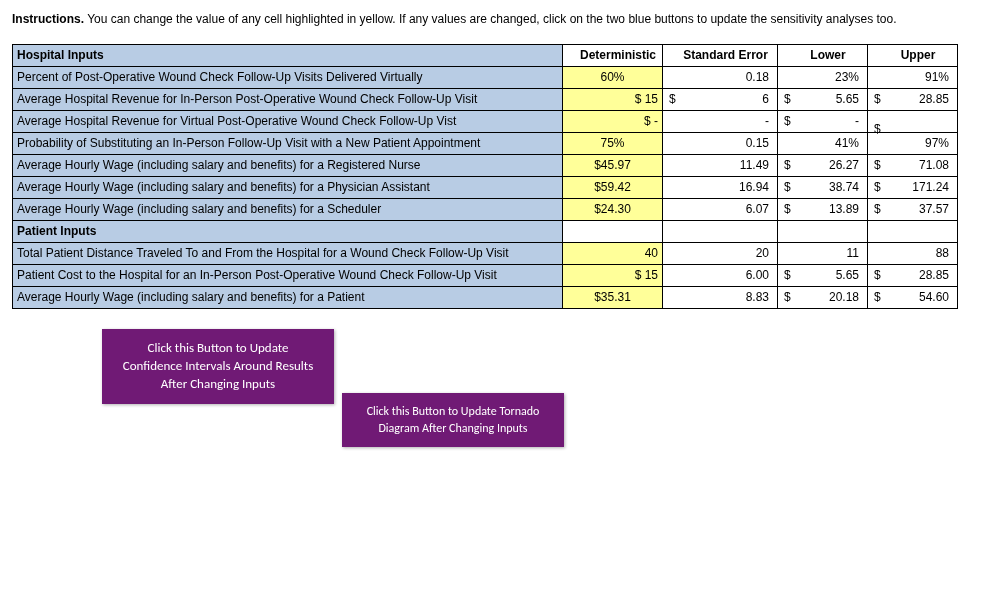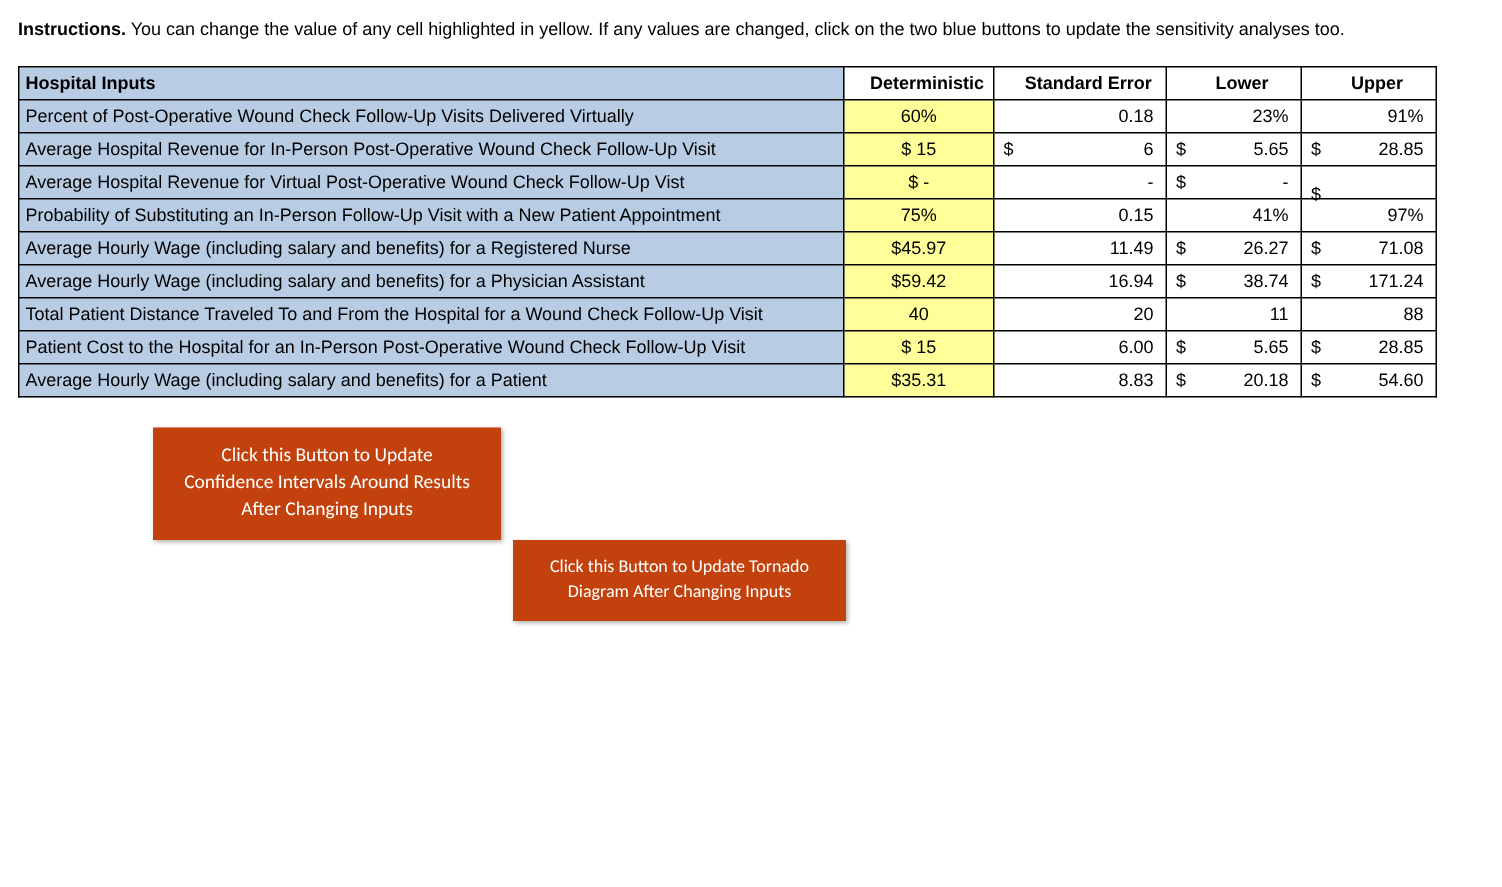--- a/index.html
+++ b/index.html
@@ -25,41 +25,41 @@
     border:1px solid #000;
     padding:2px 4px;
     vertical-align:middle;
     height:17px;
     line-height:15px;
   }
   th{font-weight:bold;text-align:left;}
   th.h-det,th.h-se,th.h-lo,th.h-hi{text-align:center;padding-left:15px;}
   .blue{background:#b8cce4;}
   .yellow{background:#ffff99;}
-  .money{text-align:center;}
+  .money{text-align:right;}
   .num-r{text-align:right;padding-right:8px;}
   .num-c{text-align:center;}
   .pair{position:relative;text-align:right;padding-right:8px;}
   .pair .sym{position:absolute;left:6px;}
   .btns{position:relative;height:180px;margin-top:20px;}
   .btn{
     position:absolute;
-    background:#c2410c;
+    background:#701a75;
     color:#fff;
     font-family:Calibri,Arial,sans-serif;
     font-size:13px;
     text-align:center;
     padding:10px 16px;
     line-height:1.4;
     cursor:pointer;
     box-shadow:1px 1px 3px rgba(0,0,0,.3);
     width:200px;
   }
   .btn1{left:90px;top:0;}
-  .btn2{left:330px;top:75px;width:190px;font-size:12px;}
+  .btn2{left:330px;top:64px;width:190px;font-size:12px;}
 </style>
 </head>
 <body>
 
 <div class="instructions">
   <b>Instructions.</b><span> You can change the value of any cell highlighted in yellow. If any values are changed, click on the two blue buttons to update the sensitivity analyses too.</span>
 </div>
 
 <table>
   <colgroup>
@@ -113,21 +113,35 @@
     <td class="pair"><span class="sym">$</span><span>26.27</span></td>
     <td class="pair"><span class="sym">$</span><span>71.08</span></td>
   </tr>
   <tr>
     <td class="blue">Average Hourly Wage (including salary and benefits) for a Physician Assistant</td>
     <td class="yellow num-c">$59.42</td>
     <td class="num-r">16.94</td>
     <td class="pair"><span class="sym">$</span><span>38.74</span></td>
     <td class="pair"><span class="sym">$</span><span>171.24</span></td>
   </tr>
+  <tr>
+    <td class="blue">Average Hourly Wage (including salary and benefits) for a Scheduler</td>
+    <td class="yellow num-c">$24.30</td>
+    <td class="num-r">6.07</td>
+    <td class="pair"><span class="sym">$</span><span>13.89</span></td>
+    <td class="pair"><span class="sym">$</span><span>37.57</span></td>
+  </tr>
 
+  <tr>
+    <th class="blue">Patient Inputs</th>
+    <td></td>
+        <td></td>
+        <td></td>
+        <td></td>
+  </tr>
 
   <tr>
     <td class="blue">Total Patient Distance Traveled To and From the Hospital for a Wound Check Follow-Up Visit</td>
     <td class="yellow money">40</td>
     <td class="num-r">20</td>
     <td class="num-r">11</td>
     <td class="num-r">88</td>
   </tr>
   <tr>
     <td class="blue">Patient Cost to the Hospital for an In-Person Post-Operative Wound Check Follow-Up Visit</td>

